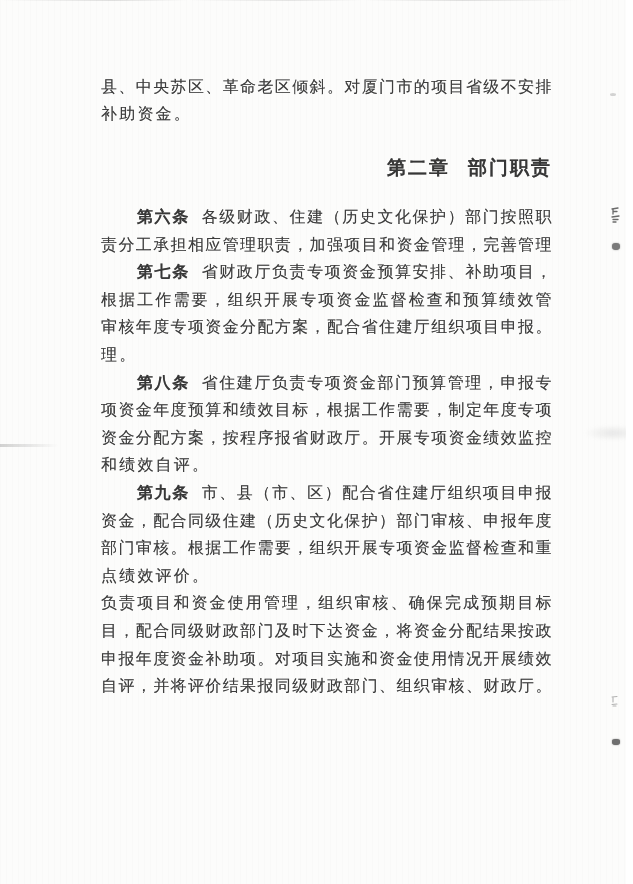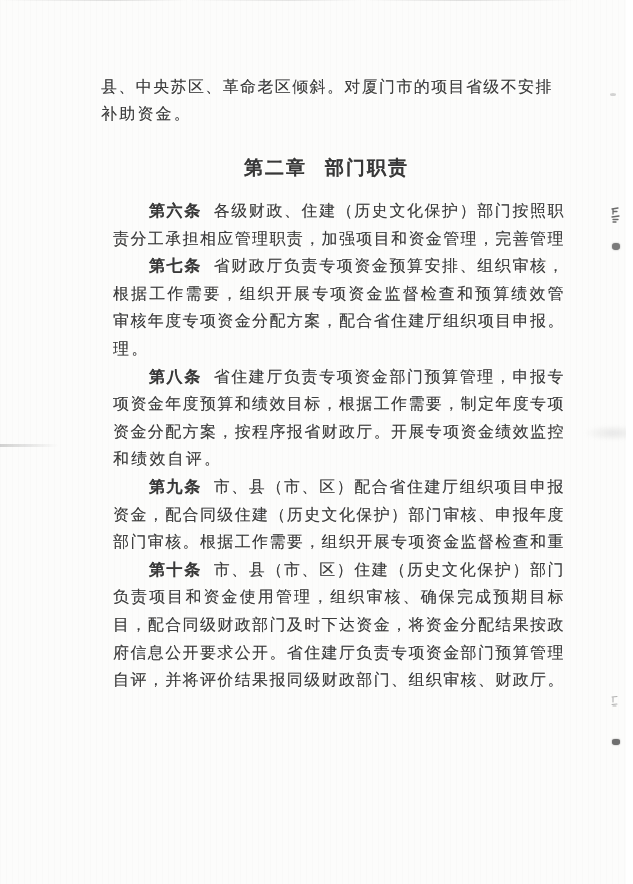--- a/index.html
+++ b/index.html
@@ -27,37 +27,37 @@
       rgba(120,120,120,0.22) 74%, rgba(0,0,0,0) 92%);
   }
   
   .textcol {
     position: absolute; left: 101px; width: 451px;
     font-size: 16px; color: #3d3d3d;
     letter-spacing: 0.5px;
     text-shadow: 0 0 0.6px rgba(90,90,90,0.55);
   }
   .intro { top: 74px; line-height: 26.5px; }
-  .articles { top: 197px; line-height: 27.6px; margin-left: 12px; }
+  .articles { top: 203px; line-height: 27.6px; }
   .ln {
     text-align: justify;
     text-align-last: justify;
     white-space: nowrap;
   }
   .ln.end {
     text-align: center;
     text-align-last: left;
     letter-spacing: 2.2px;
   }
   .ln.first { text-indent: 36px; }
   .head { font-weight: 700; color: #383838; margin-right: 12px; }
   .chapter {
     position: absolute; left: 101px; width: 451px; top: 154px;
     line-height: 27px;
-    text-align: center;
+    text-align: right;
     font-size: 19px; font-weight: 700;
     letter-spacing: 2px; color: #373737;
     text-shadow: 0 0 0.6px rgba(80,80,80,0.6);
   }
   .chapter .num { margin-right: 18px; }
   
   .artifact { position: absolute; pointer-events: none; }
   .streak-left {
     top: 444px; left: 0; width: 58px; height: 3px;
     background: linear-gradient(to right, rgba(150,150,150,0.42), rgba(150,150,150,0));
@@ -102,44 +102,44 @@
   </div>
 
   <div class="textcol articles">
 
     <div class="para">
       <div class="ln first"><b class="head">第六条</b><span>各级财政、住建（历史文化保护）部门按照职</span></div>
       <div class="ln">责分工承担相应管理职责，加强项目和资金管理，完善管理</div>
     </div>
 
     <div class="para">
-      <div class="ln first"><b class="head">第七条</b><span>省财政厅负责专项资金预算安排、组织审核，</span></div>
+      <div class="ln first"><b class="head">第七条</b><span>省财政厅负责专项资金预算安排、补助项目，</span></div>
       <div class="ln">根据工作需要，组织开展专项资金监督检查和预算绩效管</div>
       <div class="ln">审核年度专项资金分配方案，配合省住建厅组织项目申报。</div>
       <div class="ln end">理。</div>
     </div>
 
     <div class="para">
       <div class="ln first"><b class="head">第八条</b><span>省住建厅负责专项资金部门预算管理，申报专</span></div>
       <div class="ln">项资金年度预算和绩效目标，根据工作需要，制定年度专项</div>
       <div class="ln">资金分配方案，按程序报省财政厅。开展专项资金绩效监控</div>
       <div class="ln end">和绩效自评。</div>
     </div>
 
     <div class="para">
       <div class="ln first"><b class="head">第九条</b><span>市、县（市、区）配合省住建厅组织项目申报</span></div>
       <div class="ln">资金，配合同级住建（历史文化保护）部门审核、申报年度</div>
       <div class="ln">部门审核。根据工作需要，组织开展专项资金监督检查和重</div>
+      <div class="ln end">点绩效评价。</div>
     </div>
 
     <div class="para">
-      <div class="ln first"><b class="head">第十条</b><span>市、县（市、区）住建（历史文化保护）部门</span></div>
       <div class="ln">负责项目和资金使用管理，组织审核、确保完成预期目标</div>
       <div class="ln">目，配合同级财政部门及时下达资金，将资金分配结果按政</div>
-      <div class="ln">府信息公开要求公开。省住建厅负责专项资金部门预算管理</div>
+      <div class="ln">申报年度资金补助项。对项目实施和资金使用情况开展绩效</div>
       <div class="ln">自评，并将评价结果报同级财政部门、组织审核、财政厅。</div>
     </div>
 
   </div>
 
   <div class="artifact streak-left"></div>
   <div class="artifact smudge-right"></div>
   <div class="artifact mark-a">
     <svg width="13" height="18" viewBox="0 0 13 18">
       <path d="M3 3 L9 2 M4 3 L4 8 M4 5.5 L8 5.5 M3 11 L10 10 M4 13.5 L9 13.5 M4 16 L7 16" stroke="#6b6b6b" stroke-width="1.3" fill="none" stroke-linecap="round"></path>

